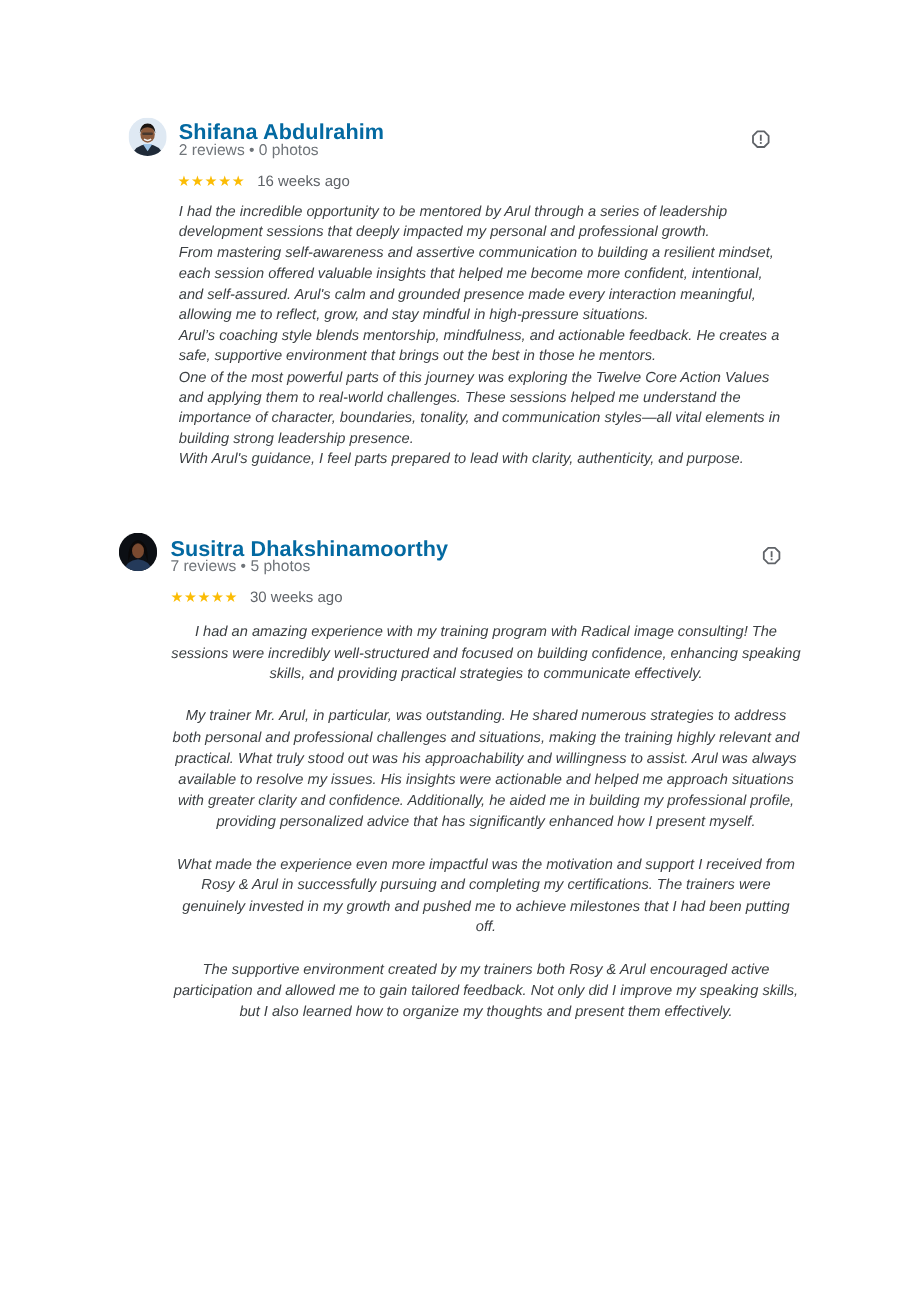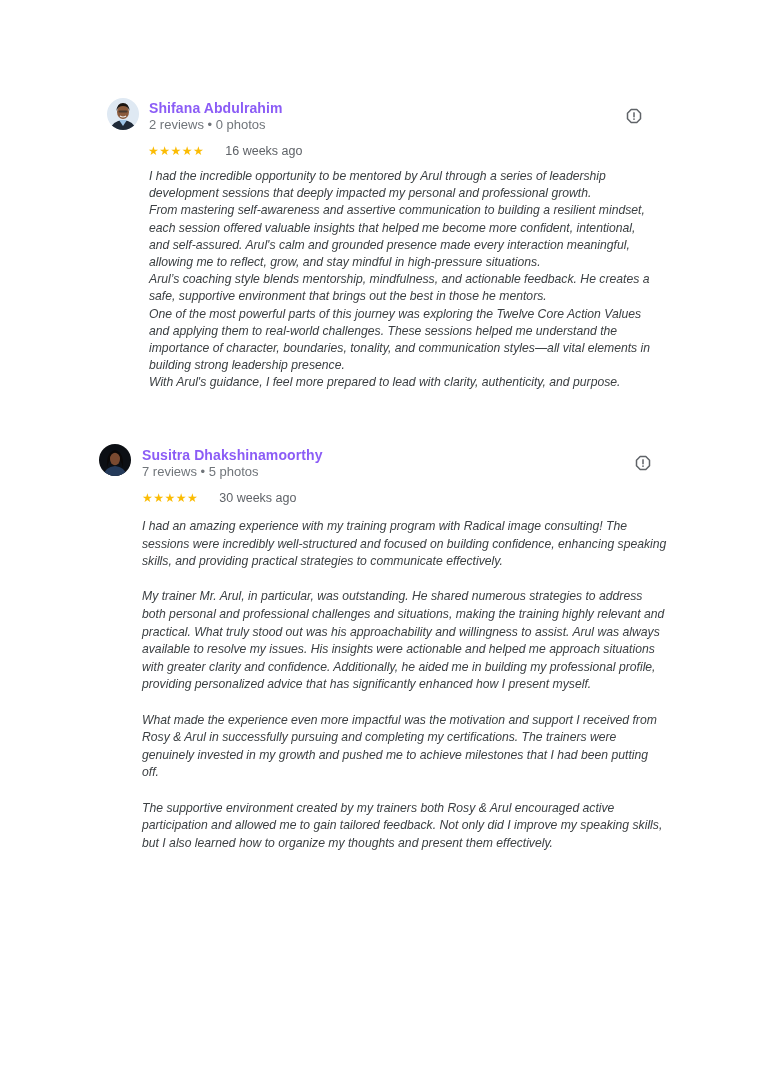--- a/index.html
+++ b/index.html
@@ -1,25 +1,25 @@
 <!DOCTYPE html>
 <html><head>
 <meta charset="utf-8">
 <style>
   html, body { margin: 0; padding: 0; background: #ffffff; }
   body { width: 768px; height: 1086px; position: relative; overflow: hidden;
          font-family: "Liberation Sans", "DejaVu Sans", sans-serif; color: #3c4043; }
   .review { position: absolute; }
   .avatar { position: absolute; width: 32px; height: 32px; border-radius: 50%; overflow: hidden; }
-  .name { position: absolute; font-size: 14px; font-weight: bold; color: #8b5cf6; white-space: nowrap; letter-spacing: 0.1px; }
+  .name { position: absolute; font-size: 18px; font-weight: bold; color: #0369a1; white-space: nowrap; letter-spacing: 0.1px; }
   .meta { position: absolute; font-size: 13px; color: #70757a; white-space: nowrap; }
   .flag { position: absolute; width: 16px; height: 16px; cursor: pointer; }
   .rating-row { position: absolute; display: flex; align-items: center; white-space: nowrap; }
   .stars { color: #fbbc04; font-size: 12px; letter-spacing: 0.5px; margin-right: 10px; }
-  .date { font-size: 12.5px; color: #5f6368; margin-left: 11px; }
+  .date { font-size: 12.5px; color: #5f6368; }
   .body-text { position: absolute; font-size: 12.2px; line-height: 17.2px; color: #3c4043; }
   .body-text p { margin: 0; font-style: italic; }
   .gap { height: 17.6px; }
   .emoji { font-size: 11px; }
 </style>
 </head>
 <body>
 
 <div class="review" style="left:0;top:0;width:768px;height:430px;">
   <div class="avatar" style="left:107px;top:98px;">
@@ -44,21 +44,21 @@
   </div>
   <div class="rating-row" style="left:148px;top:144px;">
     <span class="stars">★★★★★</span>
     <span class="date">16 weeks ago</span>
   </div>
   <div class="body-text" style="left:149px;top:168px;width:510px;">
     <p>I had the incredible opportunity to be mentored by Arul through a series of leadership development sessions that deeply impacted my personal and professional growth.</p>
     <p>From mastering self-awareness and assertive communication to building a resilient mindset, each session offered valuable insights that helped me become more confident, intentional, and self-assured. Arul's calm and grounded presence made every interaction meaningful, allowing me to reflect, grow, and stay mindful in high-pressure situations.</p>
     <p>Arul’s coaching style blends mentorship, mindfulness, and actionable feedback. He creates a safe, supportive environment that brings out the best in those he mentors.</p>
     <p>One of the most powerful parts of this journey was exploring the Twelve Core Action Values and applying them to real-world challenges. These sessions helped me understand the importance of character, boundaries, tonality, and communication styles—all vital elements in building strong leadership presence.</p>
-    <p>With Arul's guidance, I feel more prepared to lead with clarity, authenticity, and purpose.</p>
+    <p>With Arul's guidance, I feel parts prepared to lead with clarity, authenticity, and purpose.</p>
   </div>
 </div>
 
 <div class="review" style="left:0;top:430px;width:664px;height:520px;">
   <div class="avatar" style="left:99px;top:14px;">
     <svg width="32" height="32" viewBox="0 0 32 32">
       <rect width="32" height="32" fill="#0c0f14"></rect>
       <path d="M4 32 Q6 23 16 22 Q26 23 28 32 Z" fill="#243a5a"></path>
       <path d="M8 24 Q7 8 16 6 Q25 8 24 24 Q22 14 16 12 Q10 14 8 24 Z" fill="#0a0808"></path>
       <ellipse cx="16" cy="15" rx="5" ry="6.2" fill="#7a4a30"></ellipse>
@@ -71,21 +71,21 @@
     <svg width="16" height="16" viewBox="0 0 16 16">
       <path d="M5.2 1.5 H10.8 L14.5 5.2 V10.8 L10.8 14.5 H5.2 L1.5 10.8 V5.2 Z" fill="none" stroke="#5f6368" stroke-width="1.5" stroke-linejoin="round"></path>
       <rect x="7.25" y="4.3" width="1.5" height="5" fill="#5f6368"></rect>
       <rect x="7.25" y="10.4" width="1.5" height="1.5" fill="#5f6368"></rect>
     </svg>
   </div>
   <div class="rating-row" style="left:142px;top:61px;">
     <span class="stars">★★★★★</span>
     <span class="date">30 weeks ago</span>
   </div>
-  <div class="body-text" style="left:142px;top:88px;width:526px;line-height:17.6px;">
+  <div class="body-text" style="left:142px;top:88px;width:526px;line-height:17.6px;text-align:center;">
     <p>I had an amazing experience with my training program with Radical image consulting! The sessions were incredibly well-structured and focused on building confidence, enhancing speaking skills, and providing practical strategies to communicate effectively.</p>
     <div class="gap"></div>
     <p>My trainer Mr. Arul, in particular, was outstanding. He shared numerous strategies to address both personal and professional challenges and situations, making the training highly relevant and practical. What truly stood out was his approachability and willingness to assist. Arul was always available to resolve my issues. His insights were actionable and helped me approach situations with greater clarity and confidence. Additionally, he aided me in building my professional profile, providing personalized advice that has significantly enhanced how I present myself.</p>
     <div class="gap"></div>
     <p>What made the experience even more impactful was the motivation and support I received from Rosy &amp; Arul in successfully pursuing and completing my certifications. The trainers were genuinely invested in my growth and pushed me to achieve milestones that I had been putting off.</p>
     <div class="gap"></div>
     <p>The supportive environment created by my trainers both Rosy &amp; Arul encouraged active participation and allowed me to gain tailored feedback. Not only did I improve my speaking skills, but I also learned how to organize my thoughts and present them effectively.</p>
     <div class="gap"></div>
   </div>
 </div>

